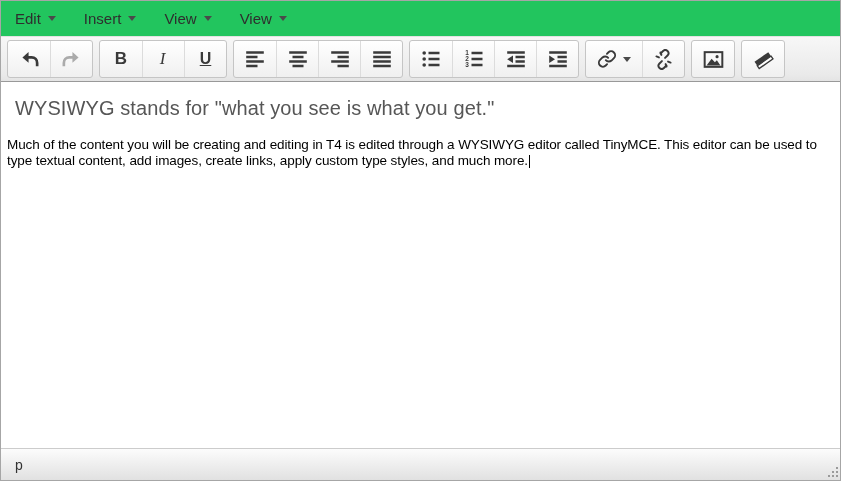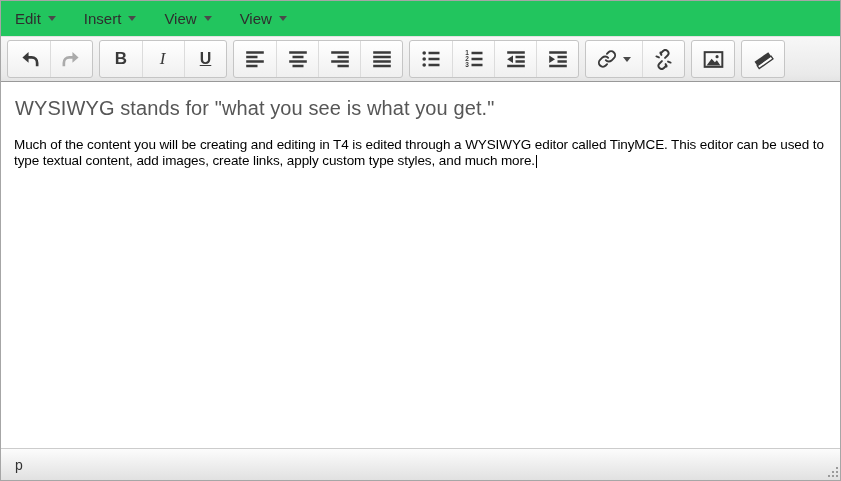--- a/index.html
+++ b/index.html
@@ -73,21 +73,21 @@
   }
   .doc-heading {
     font-size: 20px; font-weight: 400; color: #565656;
     line-height: 26px;
     margin: 13px 14px 16px 14px;
     letter-spacing: 0.1px;
   }
   .doc-paragraph {
     font-size: 13.5px; color: #000;
     line-height: 16px;
-    margin: 0 13px;
+    margin: 0 6px;
     letter-spacing: -0.1px;
   }
   .text-cursor {
     display: inline-block; width: 1px; height: 13px;
     background: #000; vertical-align: text-bottom;
     margin-left: 1px;
     animation: blink 1s steps(1) infinite;
   }
   @keyframes blink { 50% { opacity: 0; } }
 

